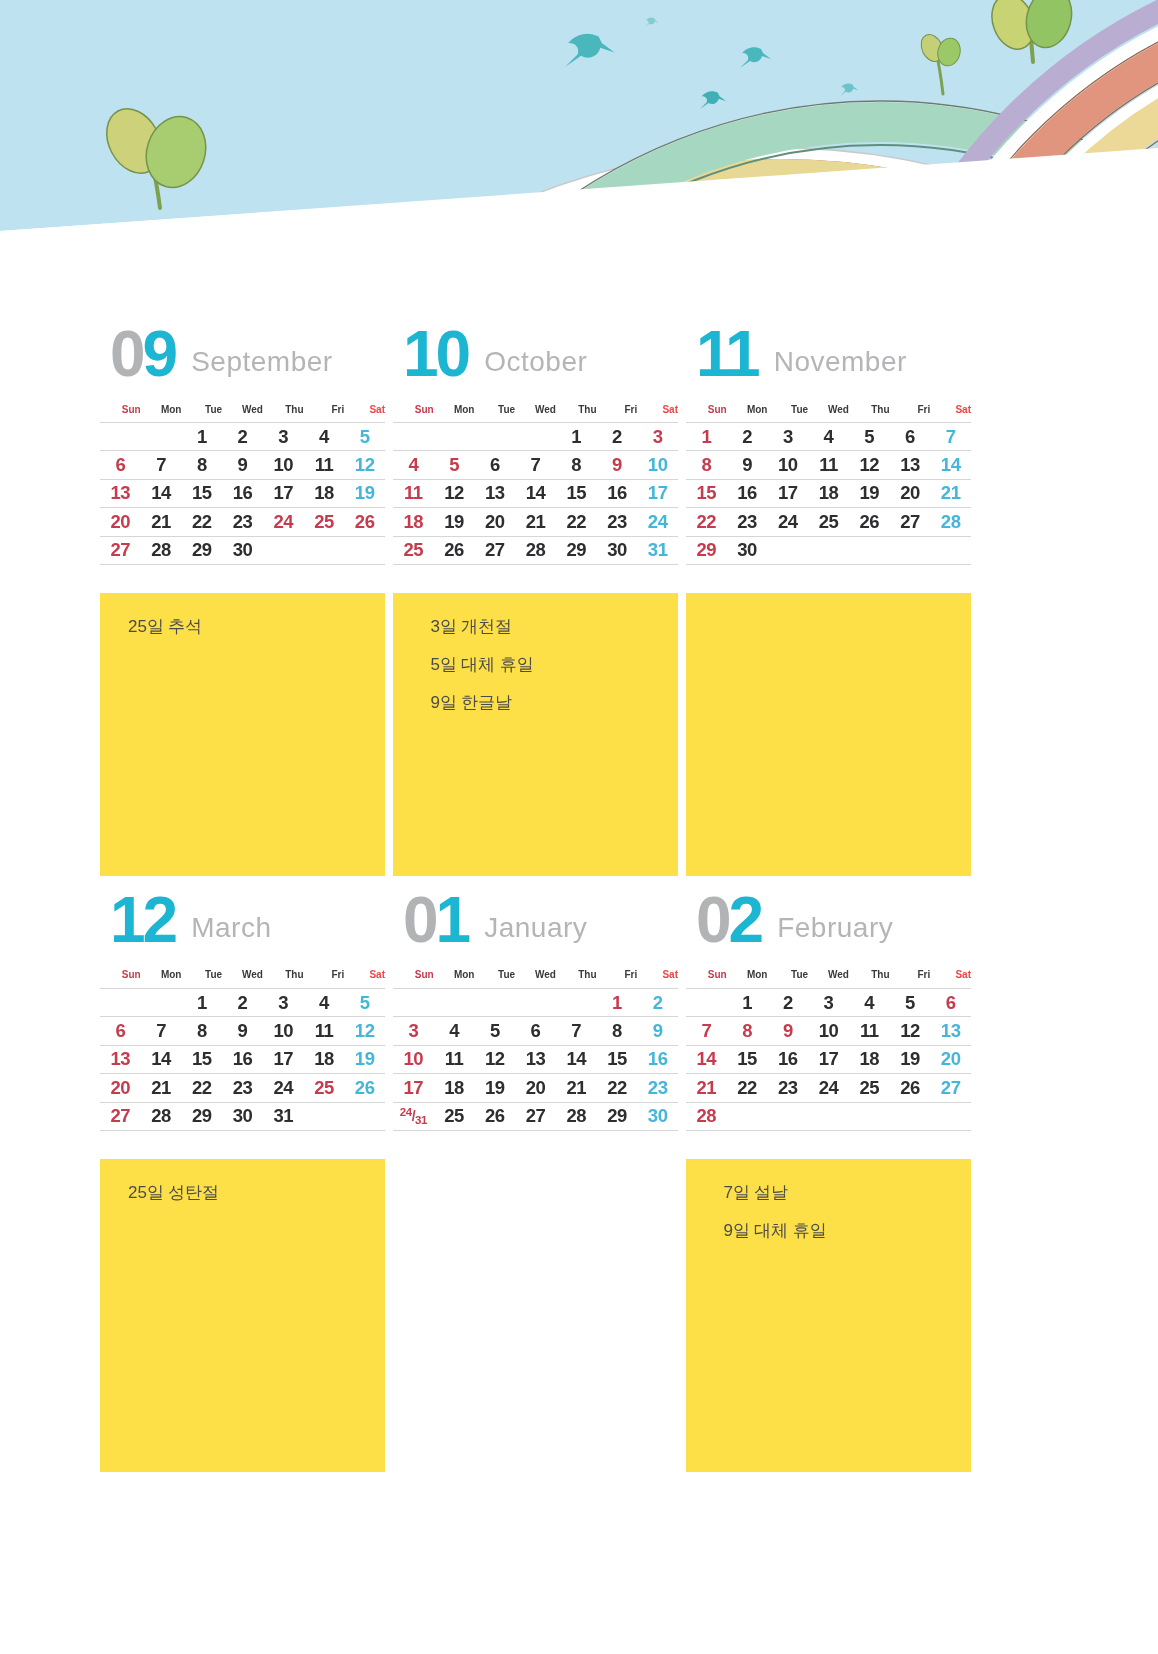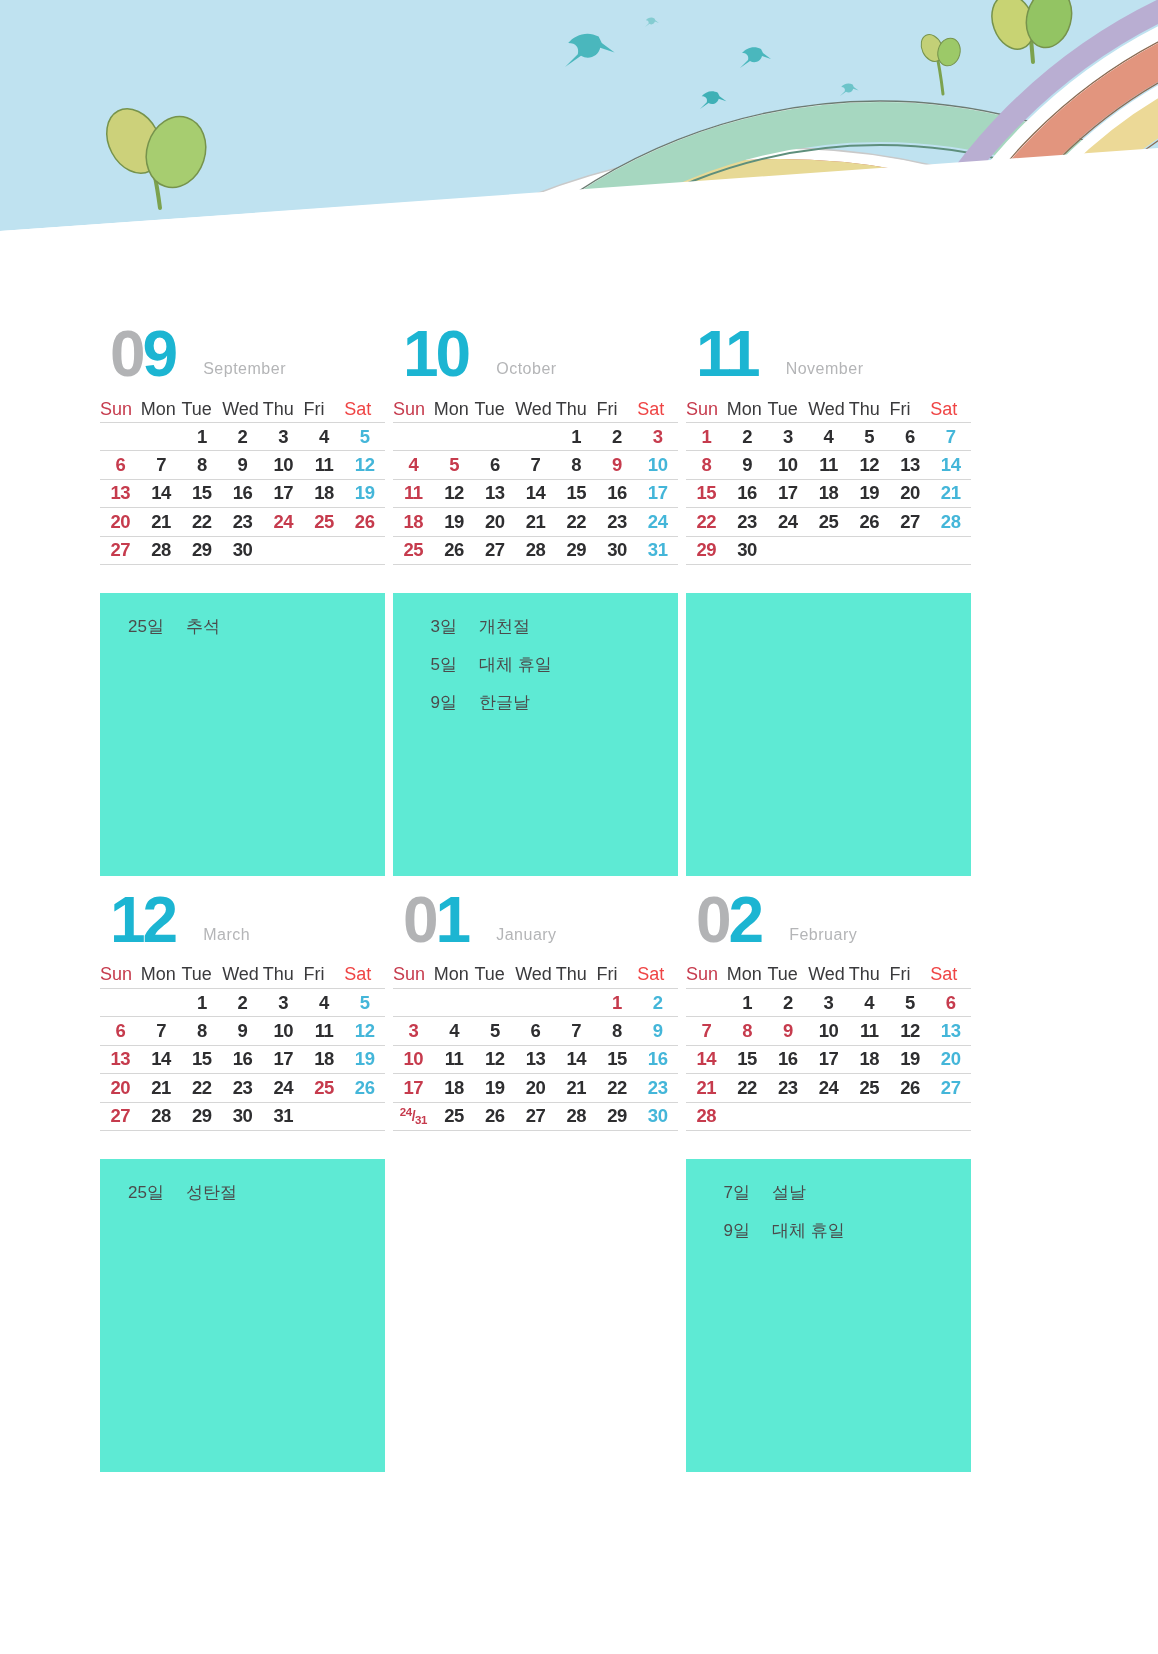--- a/index.html
+++ b/index.html
@@ -7,42 +7,42 @@
   .page{position:relative;width:1158px;height:1654px;background:#fff;overflow:hidden;}
   .header-art{display:block;width:1158px;height:235px;}
 
   .months{position:absolute;left:100px;top:318px;display:grid;
           grid-template-columns:repeat(3,285px);column-gap:30px;row-gap:96px;gap:8px;}
 
   .month-head{display:flex;align-items:flex-end;height:64px;padding-left:10px;margin-bottom:14px;}
   .digits{font-size:64px;font-weight:700;line-height:.86;letter-spacing:-3px;}
   .digits .gray{color:#b2b3b5;}
   .digits .cyan{color:#1cb5d2;}
-  .mname{font-size:16px;color:#b4b5b7;margin-left:28px;margin-bottom:4px;letter-spacing:.5px;}
+  .mname{font-size:28px;color:#b4b5b7;margin-left:16px;margin-bottom:4px;letter-spacing:.5px;}
 
   .wd-row,.week-row{display:grid;grid-template-columns:repeat(7,1fr);}
   .wd-row{height:26px;align-items:center;}
-  .wd{font-size:18px;text-align:left;font-weight:400;}
+  .wd{font-size:10px;text-align:right;font-weight:700;}
   .wd.sun{color:#c63b4d;} .wd.wk{color:#3a3a3c;} .wd.sat{color:#ef4444;}
 
   .weeks{border-top:1px solid #d6d6d6;}
   .week-row{height:27.4px;border-bottom:1px solid #d6d6d6;align-items:center;}
   .num{font-size:18.5px;font-weight:700;text-align:center;letter-spacing:-.5px;}
   .num.k{color:#2e2e30;} .num.r{color:#c63b4d;} .num.b{color:#44b6d9;}
   .num.split{line-height:1;}
   .fr-top{font-size:11.5px;vertical-align:5px;}
   .fr-slash{font-size:14px;}
   .fr-bot{font-size:11.5px;vertical-align:-3px;}
 
-  .notes{margin-top:28px;background:#5eead4;box-sizing:border-box;padding:15px 12px 0 18px;}
+  .notes{margin-top:28px;background:#fde047;box-sizing:border-box;padding:15px 12px 0 18px;}
   .row-top .notes{height:283px;}
   .row-bottom .notes{height:313px;}
   .note-line{display:flex;line-height:38px;font-size:17px;color:#4b4b4b;}
   .note-day{width:46px;text-align:right;}
-  .note-name{margin-left:22px;}
+  .note-name{margin-left:4px;}
 </style>
 </head>
 <body>
 
 <div class="page">
 
   <svg class="header-art" viewBox="0 0 1158 235" aria-hidden="true">
     <defs>
       <path id="bird-shape" d="M21,1 C14,-3 6,0 2,5 C7,5 9,8 8,12 L0,20 L10,13 C15,16 21,13 22,8 L31,11 L23,5 Z"></path>
     </defs>

